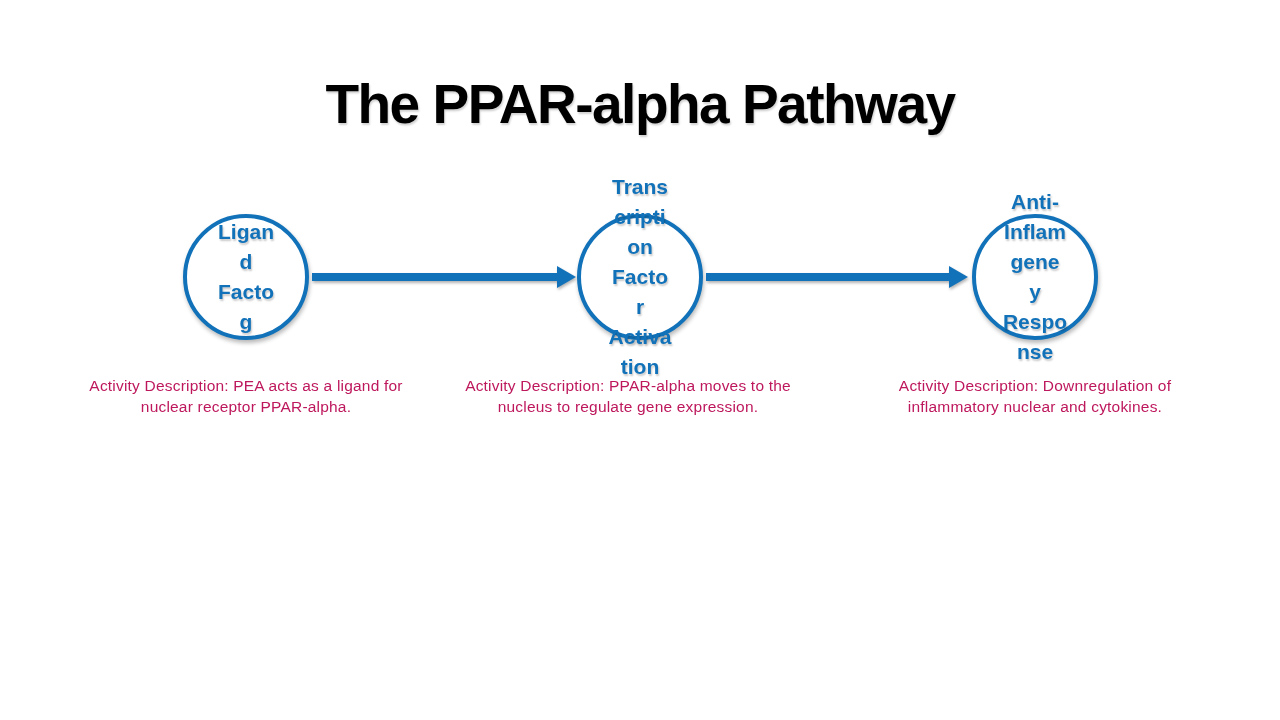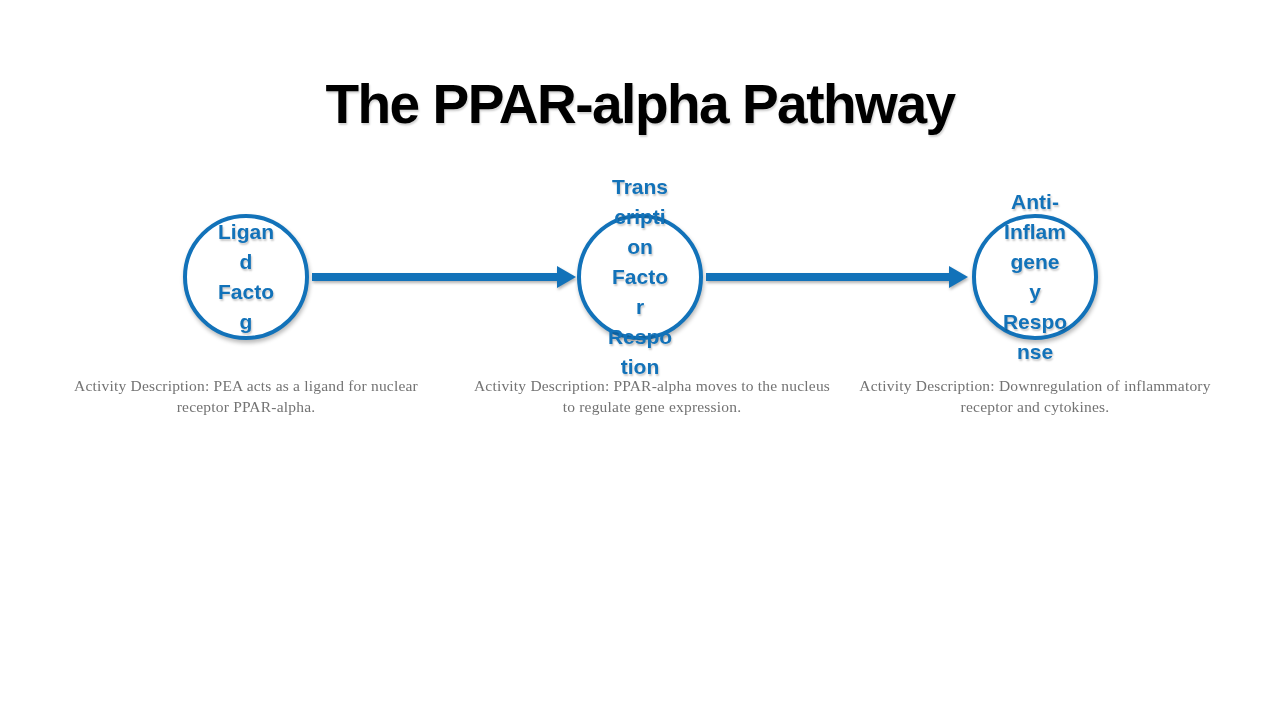--- a/index.html
+++ b/index.html
@@ -61,28 +61,27 @@
     z-index: 2;
   }
   .step-desc {
     position: absolute;
     top: 367px;
     width: 360px;
     text-align: center;
     font-size: 15.5px;
     line-height: 21px;
     letter-spacing: 0.2px;
-    color: #737373;
-    font-family: Liberation Serif, serif;
+    color: #be185d;
   }
   .pos-1 .circle-wrap { left: 183px; }
   .pos-2 .circle-wrap { left: 577px; }
   .pos-3 .circle-wrap { left: 972px; }
   .pos-1 .step-desc { left: 66px; }
-  .pos-2 .step-desc { left: 472px; }
+  .pos-2 .step-desc { left: 448px; }
   .pos-3 .step-desc { left: 855px; }
   .flow-arrow {
     position: absolute;
     top: 265px;
     height: 8px;
     filter: drop-shadow(1px 2px 1.5px rgba(0,0,0,0.3));
     z-index: 1;
   }
   .flow-arrow .shaft {
     position: absolute;
@@ -129,37 +128,37 @@
   </div>
 
   <div class="step pos-2">
     <div class="circle-wrap">
       <div class="circle"></div>
       <div class="step-label">Trans
 cripti
 on
 Facto
 r
-Respo
+Activa
 tion</div>
     </div>
     <div class="step-desc">Activity Description: PPAR-alpha moves to the nucleus to regulate gene expression.</div>
   </div>
 
   <div class="flow-arrow arrow-2">
     <div class="shaft"></div>
     <div class="head"></div>
   </div>
 
   <div class="step pos-3">
     <div class="circle-wrap">
       <div class="circle"></div>
       <div class="step-label">Anti-
 Inflam
 gene
 y
 Respo
 nse</div>
     </div>
-    <div class="step-desc">Activity Description: Downregulation of inflammatory receptor and cytokines.</div>
+    <div class="step-desc">Activity Description: Downregulation of inflammatory nuclear and cytokines.</div>
   </div>
 
 </div>
 
 </body></html>

